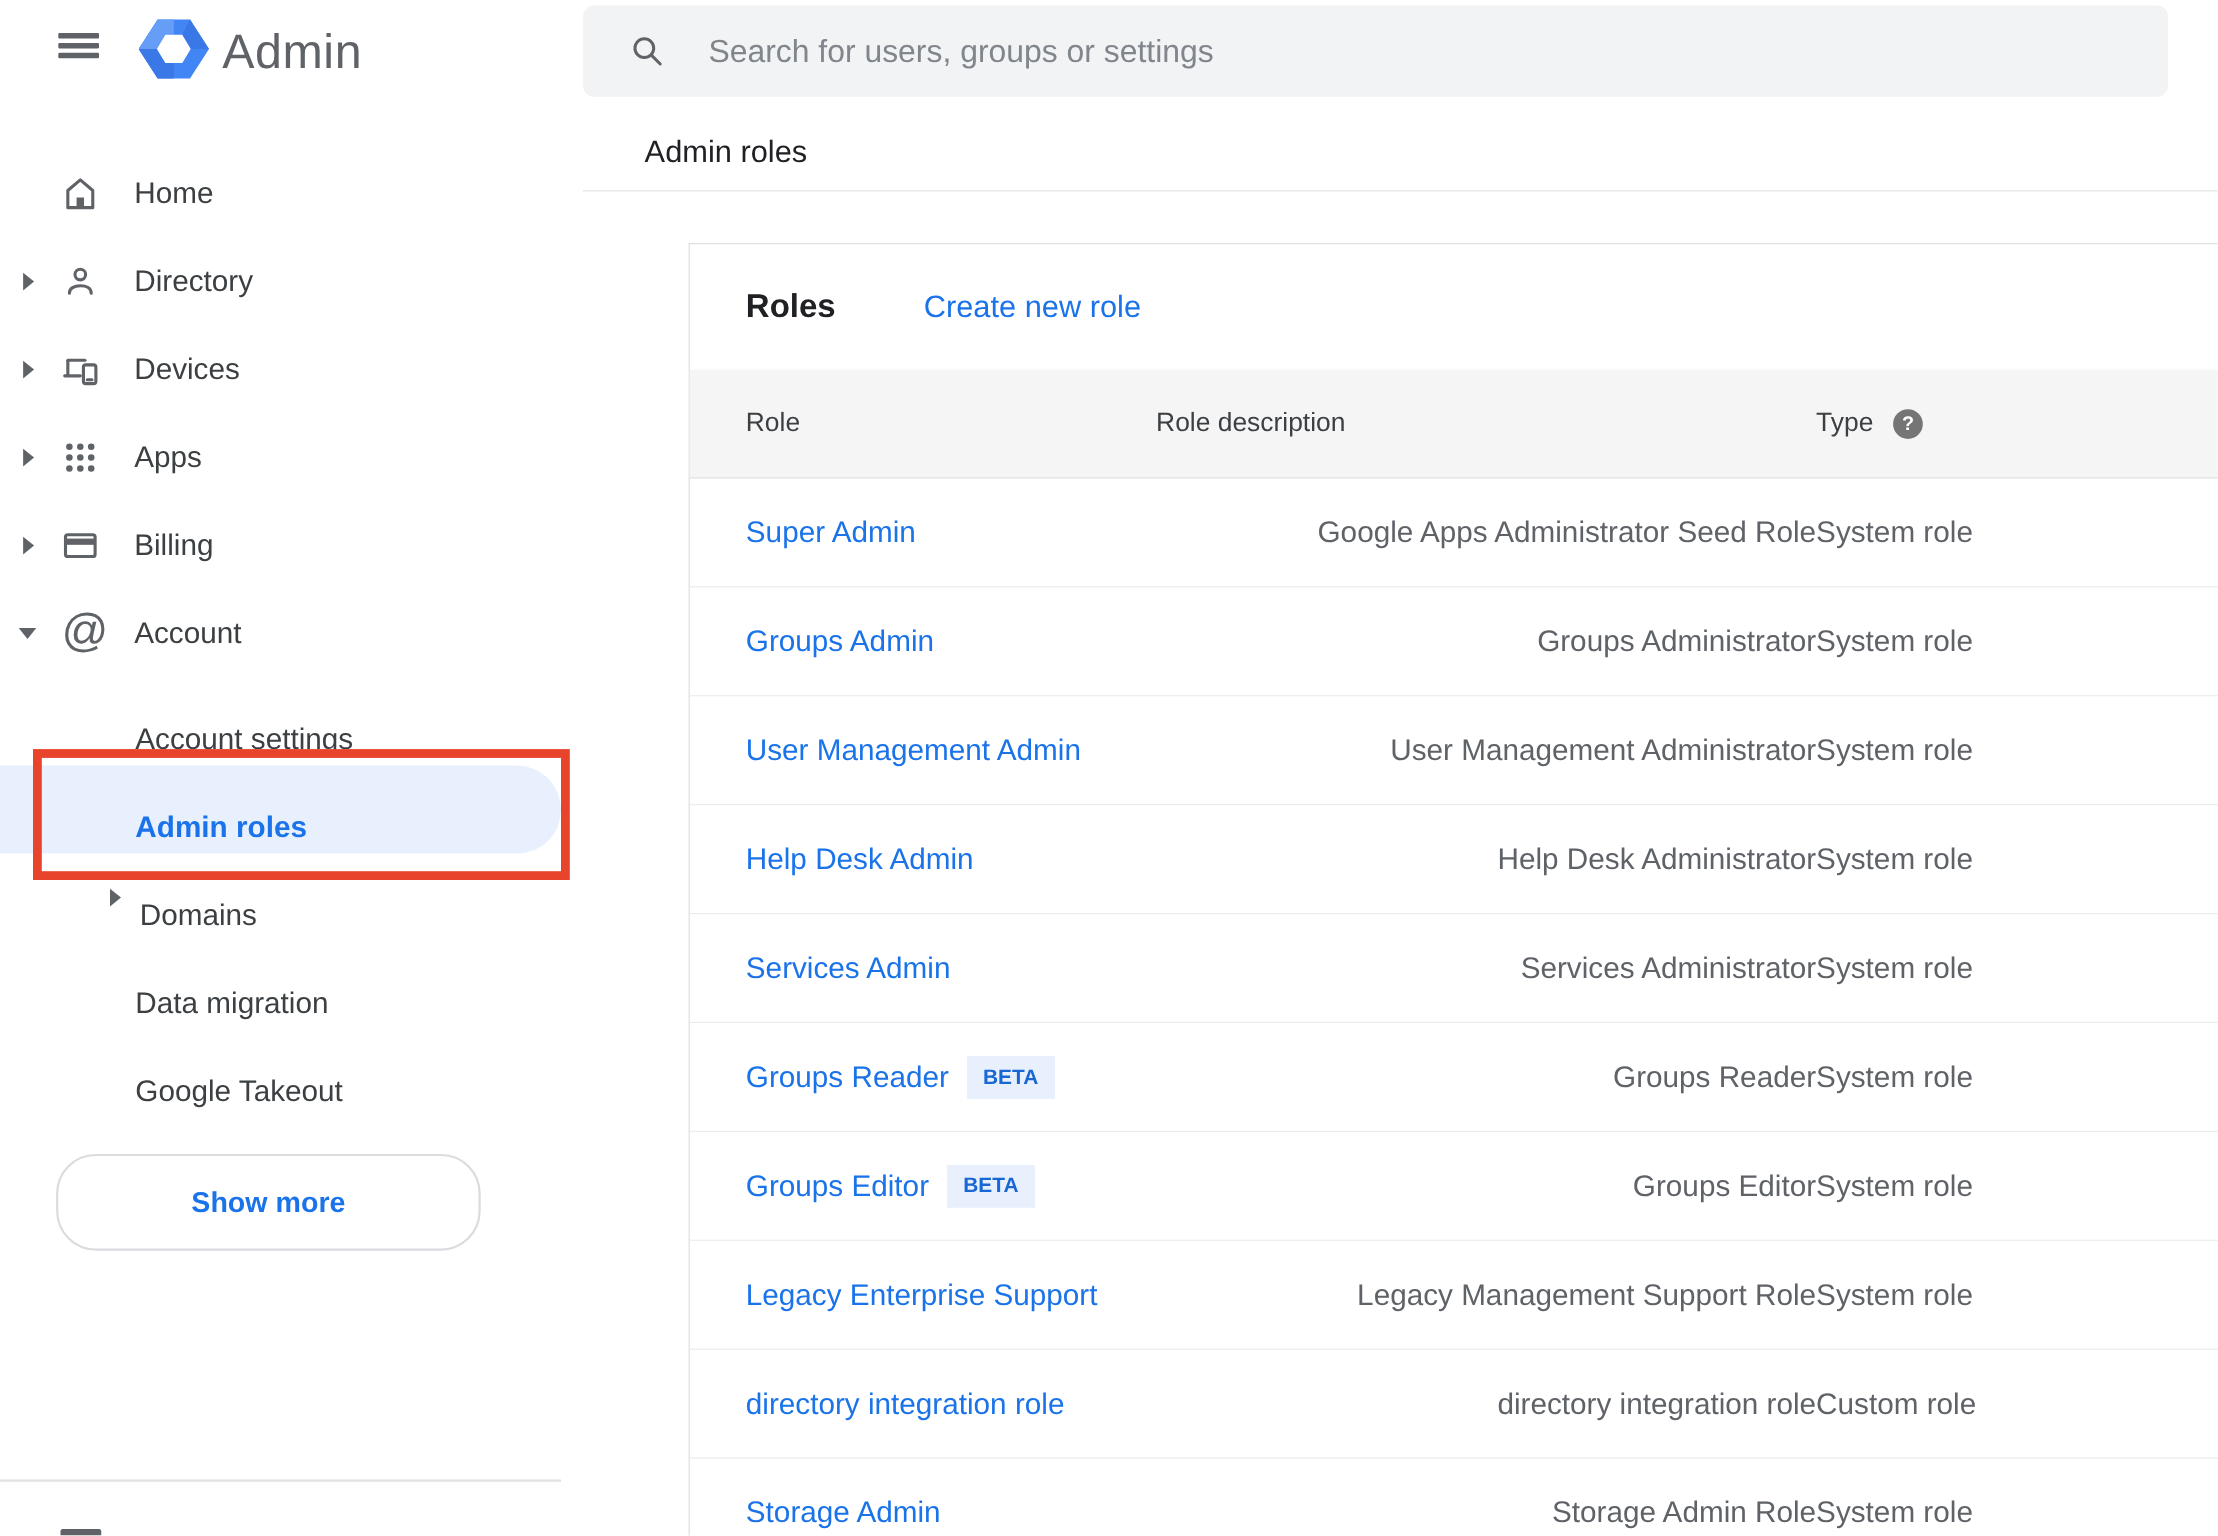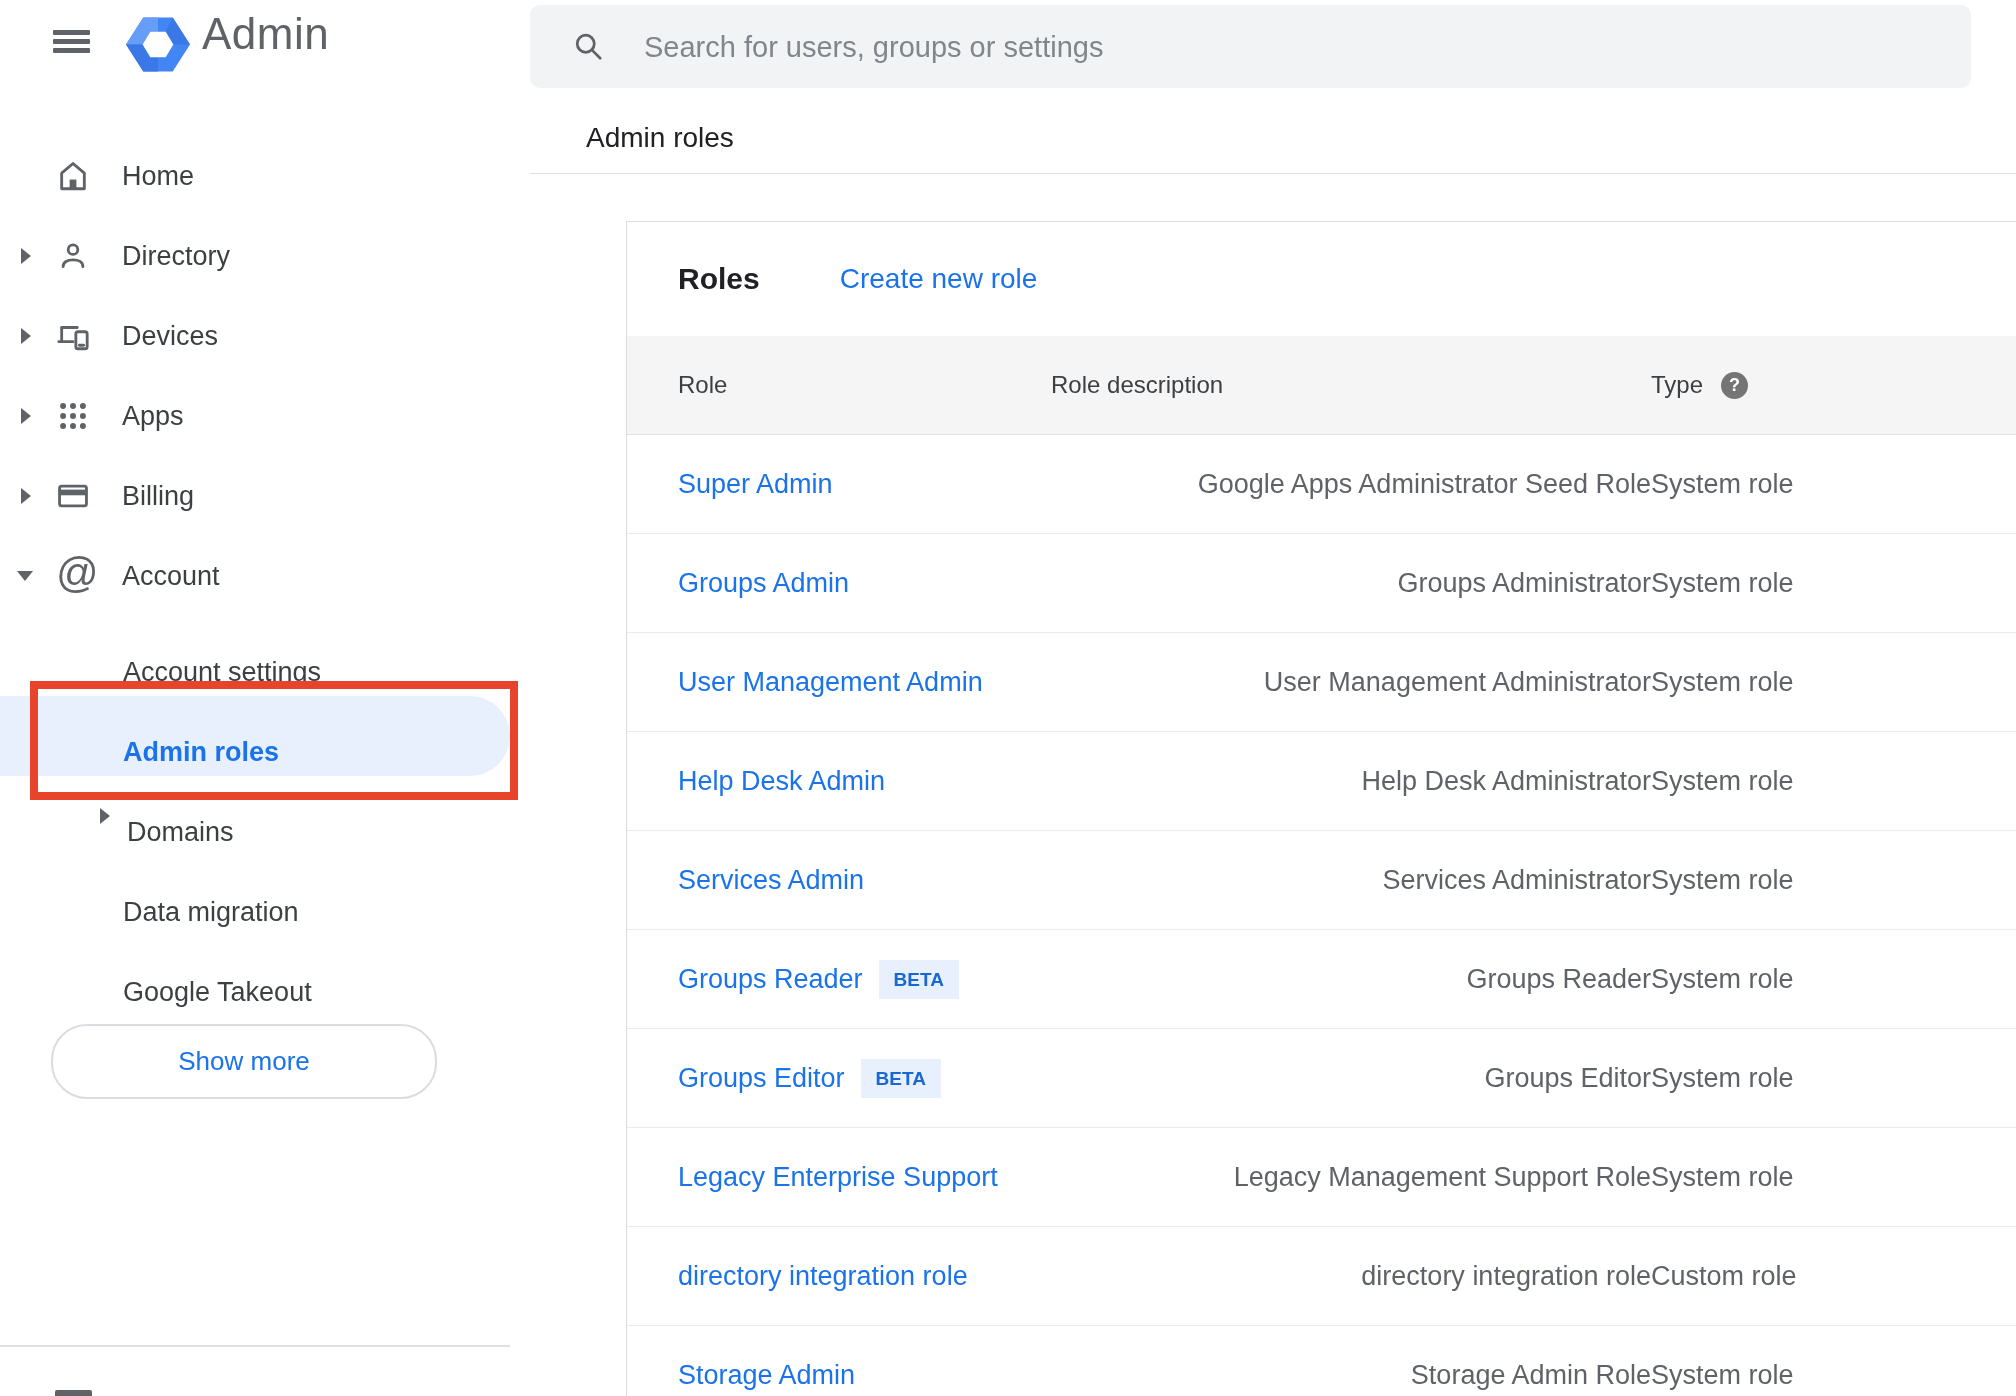--- a/index.html
+++ b/index.html
@@ -5,21 +5,21 @@
   html,body{margin:0;padding:0;}
   body{
     width:2016px;height:1396px;overflow:hidden;background:#fff;
     font-family:"Liberation Sans","DejaVu Sans",sans-serif;
     position:relative;color:#3c4043;
   }
   
   .hamburger{position:absolute;left:53px;top:30px;width:37px;height:23px;cursor:pointer;}
   .hamburger .bar{height:5px;background:#5f6368;border-radius:1px;margin-bottom:4px;}
   .logo-hex{position:absolute;left:126px;top:16px;width:64px;height:57px;}
-  .wordmark{position:absolute;left:202px;top:9px;font-size:44px;color:#5f6368;letter-spacing:0.5px;}
+  .wordmark{position:absolute;left:202px;top:23px;font-size:44px;color:#5f6368;letter-spacing:0.5px;}
   
   #sidebar-nav{position:absolute;left:0;top:136px;width:510px;}
   .nav-row{position:relative;height:80px;width:510px;cursor:pointer;}
   .nav-row .label{
     position:absolute;left:122px;top:50%;transform:translateY(-50%);
     font-size:27px;color:#3c4043;white-space:nowrap;
   }
   .nav-row.selected{background:#e8f0fe;border-radius:0 40px 40px 0;}
   .nav-row.selected .label{color:#1a73e8;font-weight:bold;}
   .caret-right{
@@ -36,23 +36,23 @@
   .at-glyph{font-size:42px;color:#5f6368;line-height:34px;display:block;margin-top:-3px;}
   .sub .label{left:123px;margin-top:16px;}
   .sub-domains .label{left:127px;}
   
   #red-annotation{
     position:absolute;left:30px;top:681px;width:488px;height:119px;
     border:8px solid #e8432b;box-sizing:border-box;pointer-events:none;z-index:5;
   }
   
   #show-more{
-    position:absolute;left:51px;top:1024px;width:386px;height:75px;
+    position:absolute;left:51px;top:1049px;width:386px;height:88px;
     border:2px solid #dadce0;border-radius:36px;background:#fff;
-    color:#1a73e8;font-size:26px;font-weight:normal;cursor:pointer;
+    color:#1a73e8;font-size:26px;font-weight:bold;cursor:pointer;
     display:flex;align-items:center;justify-content:center;
     font-family:"Liberation Sans","DejaVu Sans",sans-serif;
   }
   #sidebar-bottom-divider{position:absolute;left:0;top:1345px;width:510px;height:2px;background:#e0e0e0;}
   #partial-bottom-icon{position:absolute;left:55px;top:1390px;width:37px;height:6px;background:#5f6368;border-radius:2px 2px 0 0;}
   
   #searchbar{
     position:absolute;left:530px;top:5px;width:1441px;height:83px;
     background:#f1f3f4;border-radius:10px;
   }

